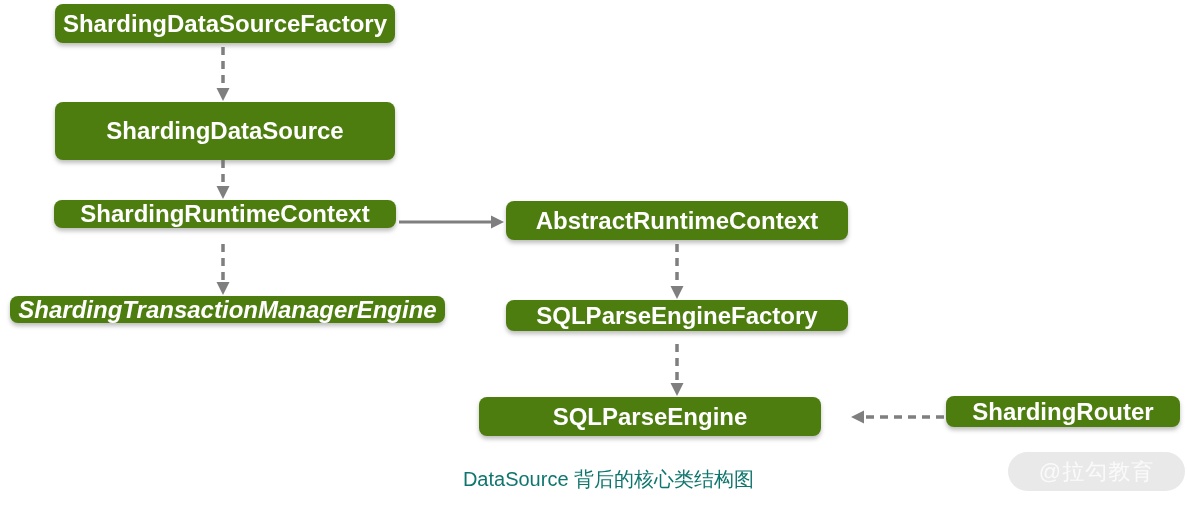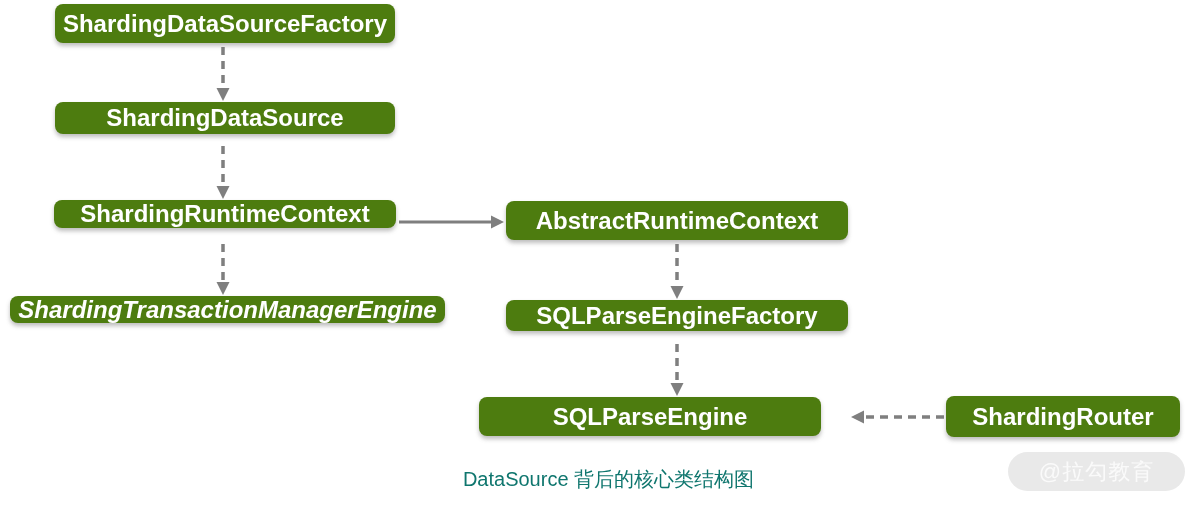--- a/index.html
+++ b/index.html
@@ -31,27 +31,27 @@
     display: flex;
     align-items: center;
     justify-content: center;
     color: #ffffff;
     font-weight: bold;
     font-size: 24px;
     letter-spacing: 0px;
     white-space: nowrap;
   }
   .node-factory            { left: 55px;  top: 4px;   width: 340px; height: 39px; }
-  .node-datasource         { left: 55px;  top: 102px; width: 340px; height: 32px; }
+  .node-datasource         { left: 55px;  top: 102px; width: 340px; height: 58px; }
   .node-runtime-context    { left: 54px;  top: 200px; width: 342px; height: 28px; }
   .node-transaction-engine { left: 10px;  top: 296px; width: 435px; height: 27px; font-style: italic; }
   .node-abstract-context   { left: 506px; top: 201px; width: 342px; height: 39px; }
   .node-parse-factory      { left: 506px; top: 300px; width: 342px; height: 31px; }
   .node-parse-engine       { left: 479px; top: 397px; width: 342px; height: 39px; }
-  .node-router             { left: 946px; top: 396px; width: 234px; height: 41px; }
+  .node-router             { left: 946px; top: 396px; width: 234px; height: 31px; }
   .caption {
     position: absolute;
     left: 30px;
     right: 0;
     top: 466px;
     text-align: center;
     font-size: 20px;
     color: #0f766e;
   }
   .watermark {

